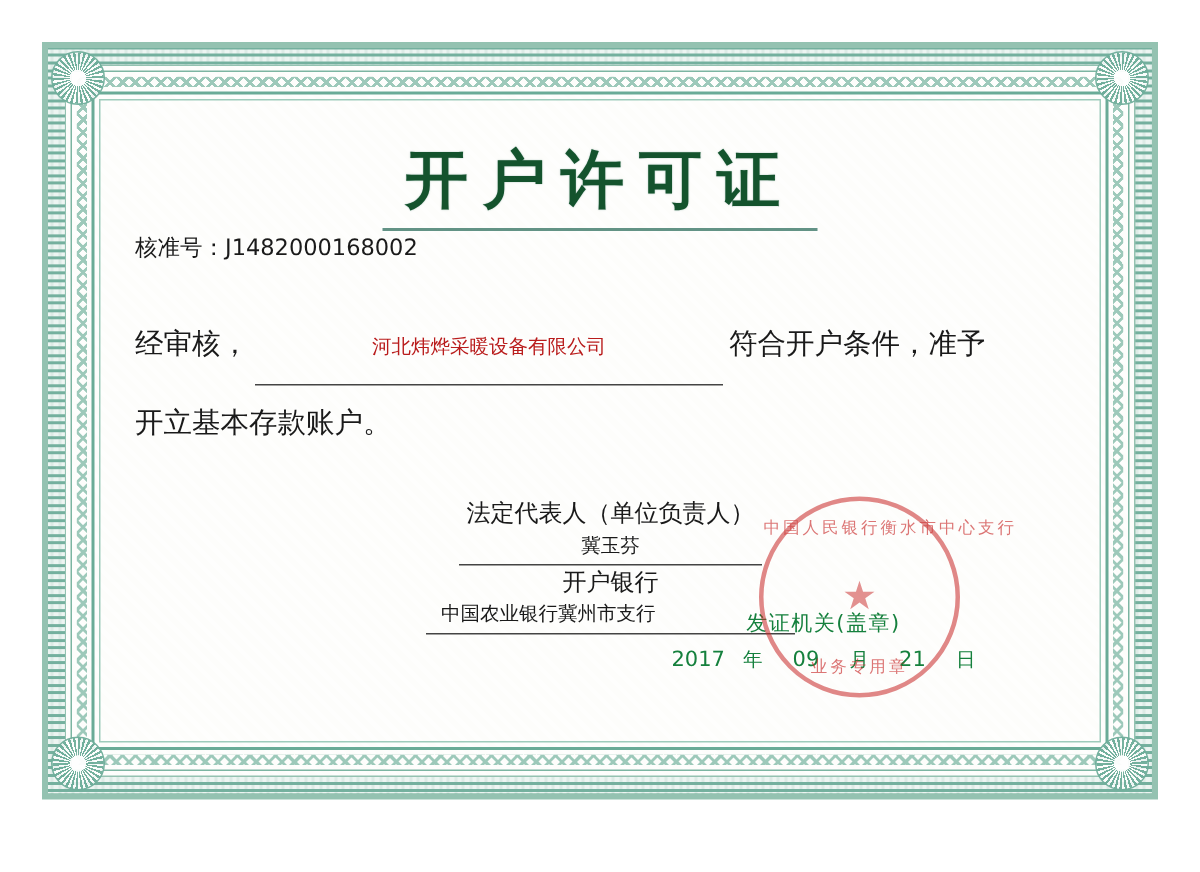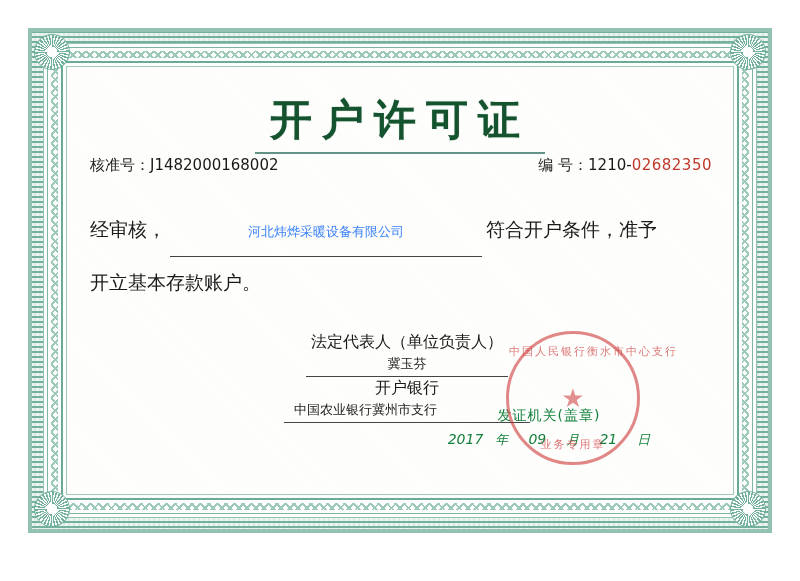--- a/index.html
+++ b/index.html
@@ -148,21 +148,21 @@
     padding-left: 14px;
     font-size: 19px;
     line-height: 46px;
   }
   .inline-fill {
     display: inline-block;
     min-width: 300px;
     border-bottom: 1px solid #444;
     text-align: center;
     font-size: 13px;
-    color: #3b82f6;
+    color: #b91c1c;
     padding: 0 6px 1px 6px;
     margin: 0 4px;
     vertical-align: baseline;
   }
   .line2 { margin-top: 2px; }
 
   #row-rep {
     margin-top: 26px;
     padding-left: 14px;
     font-size: 16px;
@@ -199,21 +199,20 @@
   #issue-line {
     letter-spacing: 1px;
   }
   #date-line {
     margin-top: 6px;
     display: flex;
     justify-content: center;
     align-items: baseline;
     gap: 12px;
     font-size: 14px;
-    font-style: italic;
   }
   .date-num {
     display: inline-block;
     min-width: 34px;
     text-align: center;
   }
   .date-unit { font-size: 13px; }
 
   
   #seal {
@@ -275,23 +274,20 @@
   <div class="rosette br"></div>
 
   <div id="content">
 
     <div id="doc-title">开户许可证</div>
     <div id="title-underline"></div>
 
     <div class="row" id="row-numbers">
       <div>
         <span class="label">核准号：</span><span class="value">J1482000168002</span>
-      </div>
-      <div>
-        <span class="label">编  号：</span><span class="value">1210-</span><span class="value num-red">02682350</span>
       </div>
     </div>
 
     <div id="body-block">
       <div>
         <span>经审核，</span><span class="inline-fill">河北炜烨采暖设备有限公司</span><span>符合开户条件，准予</span>
       </div>
       <div class="line2">开立基本存款账户。</div>
     </div>
 

